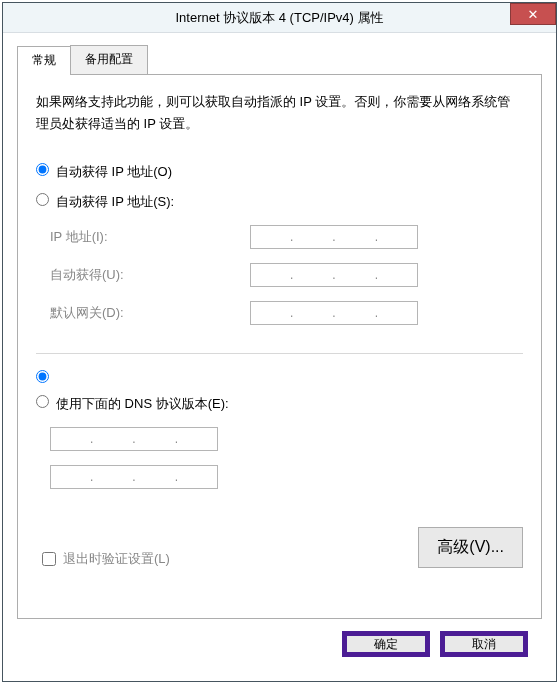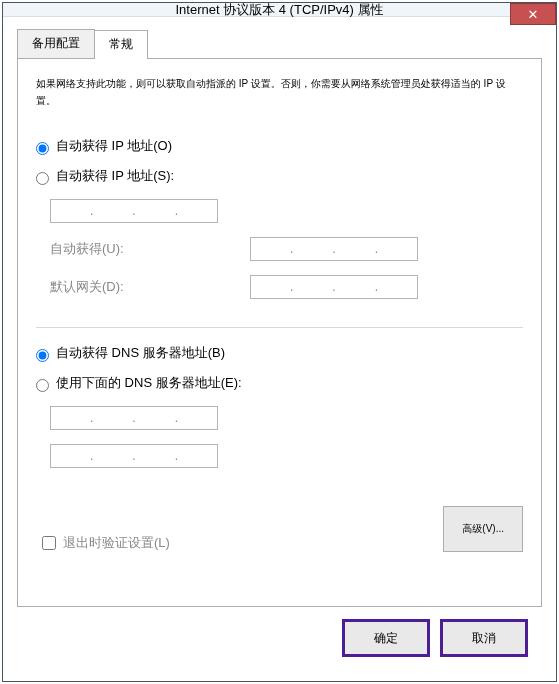--- a/index.html
+++ b/index.html
@@ -14,21 +14,21 @@
     .window {
       width: 555px;
       height: 680px;
       border: 1px solid #46555f;
       margin: 2px;
       background: #fff;
       display: flex;
       flex-direction: column;
     }
     .titlebar {
-      height: 14px;
+      height: 30px;
       background: #eff5f8;
       border-bottom: 1px solid #d8dee3;
       display: flex;
       align-items: center;
       position: relative;
     }
     .titlebar-title {
       flex: 1;
       text-align: center;
       font-size: 13px;
@@ -78,28 +78,28 @@
     .tab-panel {
       border: 1px solid #adadad;
       flex: 1;
       padding: 16px 18px;
       display: flex;
       flex-direction: column;
       position: relative;
       top: 0px;
     }
     .description {
-      font-size: 10px;
+      font-size: 13px;
       line-height: 1.7;
       color: #000;
       margin-bottom: 28px;
     }
     .radio-row {
       display: flex;
-      align-items: flex-end;
+      align-items: flex-start;
       margin-bottom: 12px;
       font-size: 13px;
     }
     .radio-row input[type="radio"] {
       margin-right: 7px;
       width: 13px;
       height: 13px;
     }
     .field-group {
       margin-left: 14px;
@@ -145,75 +145,76 @@
       color: #888;
       margin-left: 6px;
     }
     .check-row input[type="checkbox"] {
       margin-right: 7px;
       width: 14px;
       height: 14px;
     }
     .advanced-btn {
       margin-left: auto;
-      padding: 15px 18px;
+      padding: 9px 18px;
       border: 1px solid #adadad;
       background: #e9e9e9;
-      font-size: 10px;
+      font-size: 16px;
       cursor: pointer;
       font-family: inherit;
     }
     .footer {
       display: flex;
       justify-content: flex-end;
       gap: 10px;
       padding: 12px 14px;
     }
     .footer button {
       width: 88px;
-      height: 38px;
-      border: 3px solid #4c1d95;
+      height: 26px;
+      border: 5px solid #4c1d95;
       background: #e9e9e9;
       font-size: 12px;
       cursor: pointer;
       font-family: inherit;
     }
     .spacer { flex: 1; }
   </style>
 </head>
 <body>
 
 <div class="window">
   <div class="titlebar">
     <div class="titlebar-title">Internet 协议版本 4 (TCP/IPv4) 属性</div>
     <div class="close-btn">
       <span>✕</span>
     </div>
   </div>
 
   <div class="content">
     <div class="tabs">
+      <div class="tab active">常规</div>
       <div class="tab">备用配置</div>
-      <div class="tab active">常规</div>
     </div>
 
     <div class="tab-panel">
       <div class="description">如果网络支持此功能，则可以获取自动指派的 IP 设置。否则，你需要从网络系统管理员处获得适当的 IP 设置。</div>
 
       <div class="radio-row">
         <input type="radio" name="ipmode" checked="" style="">
         <label>自动获得 IP 地址(O)</label>
       </div>
       <div class="radio-row">
         <input type="radio" name="ipmode" style="">
         <label>自动获得 IP 地址(S):</label>
       </div>
 
       <div class="field-group">
         <div class="field-row">
+          <div class="field-label">IP 地址(I):</div>
           <div class="ip-input">
               <span class="dot">.</span>
               <span class="dot">.</span>
               <span class="dot">.</span>
             </div>
         </div>
         <div class="field-row">
           <div class="field-label">自动获得(U):</div>
           <div class="ip-input">
               <span class="dot">.</span>
@@ -228,25 +229,24 @@
               <span class="dot">.</span>
               <span class="dot">.</span>
             </div>
         </div>
       </div>
 
       <hr class="sep">
 
       <div class="radio-row">
         <input type="radio" name="dnsmode" checked="" style="">
-        <label>自动获得 DNS 服务器地址(B)</label>
       </div>
       <div class="radio-row">
         <input type="radio" name="dnsmode" style="">
-        <label>使用下面的 DNS 服务器地址(E):</label>
+        <label>使用下面的 DNS 协议版本(E):</label>
       </div>
 
       <div class="field-group">
         <div class="field-row">
           <div class="ip-input">
               <span class="dot">.</span>
               <span class="dot">.</span>
               <span class="dot">.</span>
             </div>
         </div>

